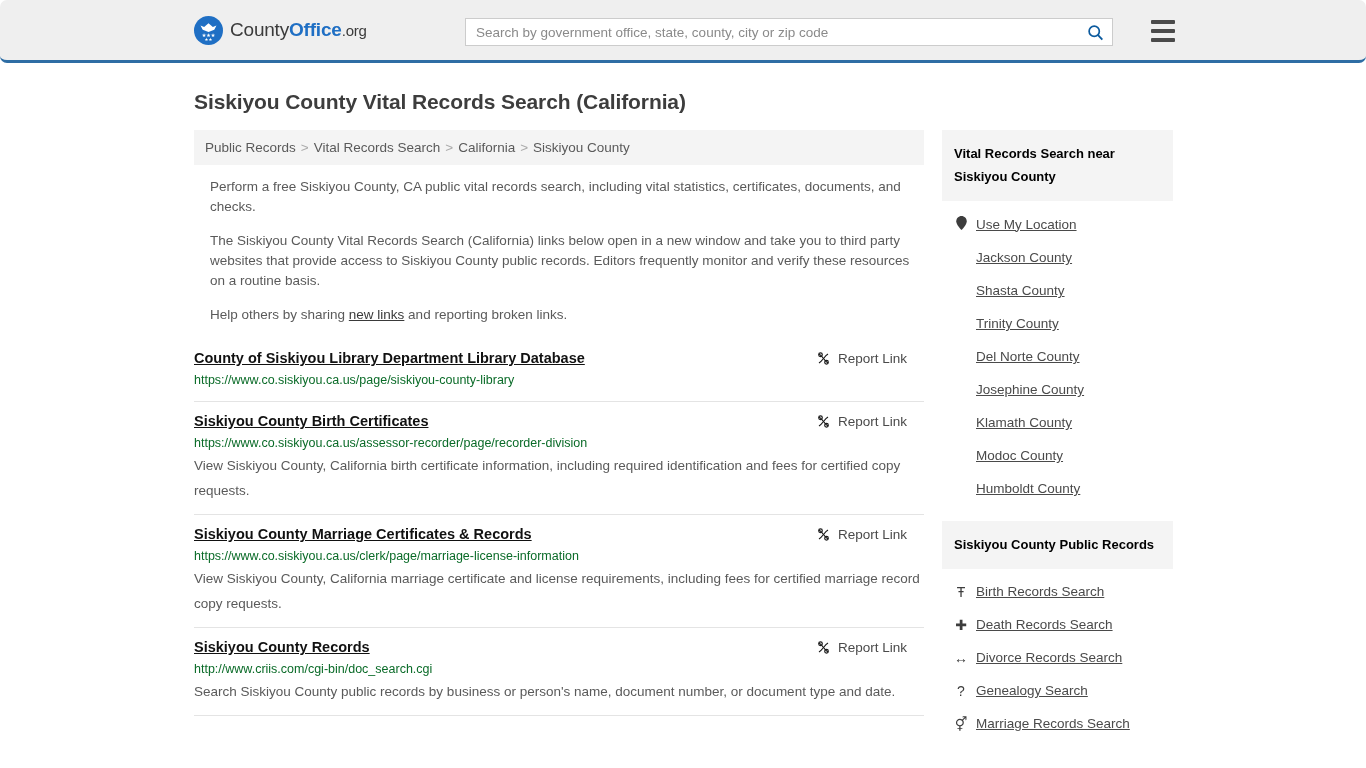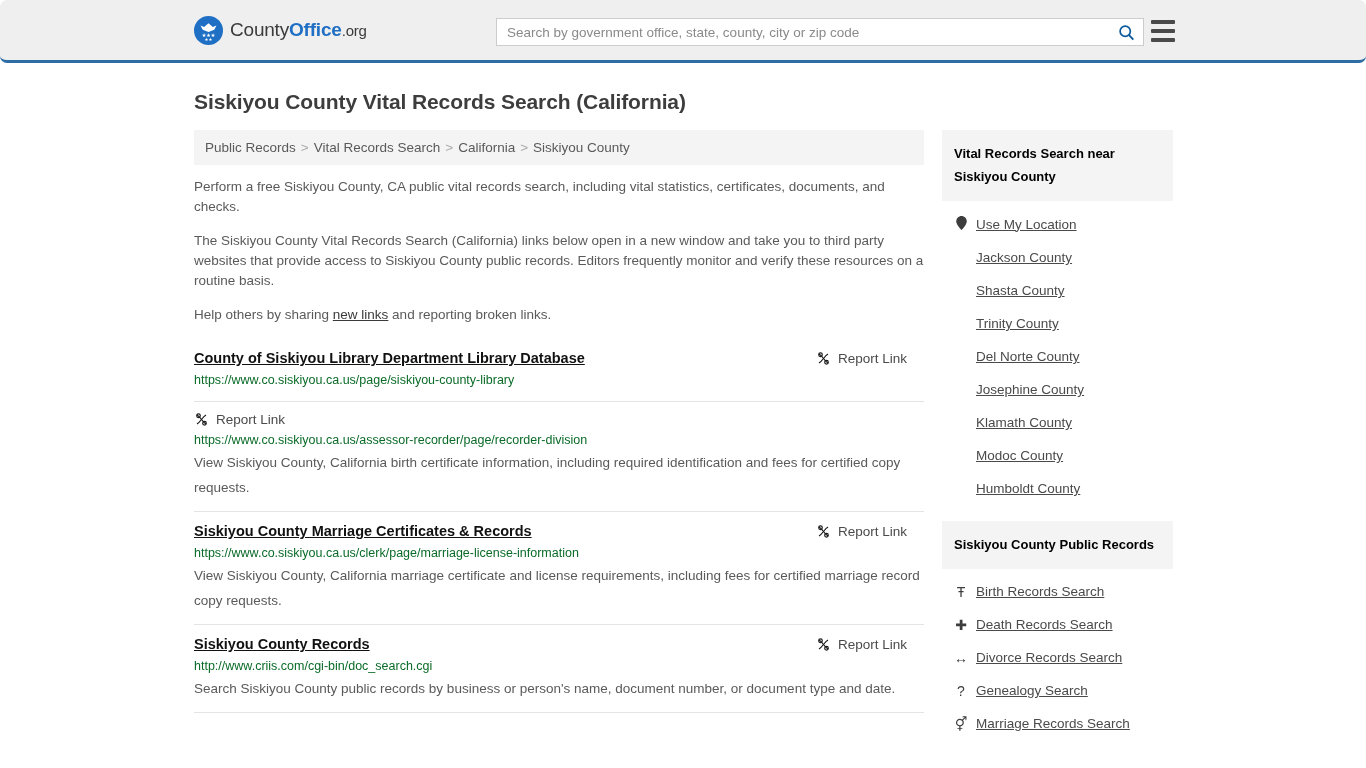--- a/index.html
+++ b/index.html
@@ -40,21 +40,21 @@
     font-size: 19px;
     letter-spacing: -0.2px;
     white-space: nowrap;
   }
   .brand-text .t1 { color: #3b3b3b; }
   .brand-text .t2 { color: #1f6fc4; font-weight: bold; }
   .brand-text .t3 { color: #3b3b3b; font-size: 15px; }
 
   .search-wrap {
     position: absolute;
-    left: 496px;
+    left: 465px;
     top: 18px;
     width: 648px;
     height: 28px;
     background: #ffffff;
     border: 1px solid #cccccc;
     display: flex;
     align-items: center;
   }
   .search-input {
     flex: 1 1 auto;
@@ -133,21 +133,21 @@
     color: #5a5a5a;
     text-decoration: none;
   }
   .breadcrumb .sep { color: #aaa; margin: 0 5px; }
 
   
   .intro p {
     font-size: 13.5px;
     line-height: 20px;
     color: #5a5a5a;
-    margin: 0 0 14px 0;
+    margin: 0 0 14px 16px;
   }
   .intro a {
     color: #3a3a3a;
     text-decoration: underline;
   }
 
   
   .result {
     padding: 10px 0 11px 0;
     border-bottom: 1px solid #e4e4e4;
@@ -284,20 +284,21 @@
               <circle cx="14" cy="15" r="2.4" stroke="#1a1a1a" stroke-width="1.6" fill="none"></circle>
             </svg>
             <span>Report Link</span>
           </span>
         </div>
         <div class="result-url">https://www.co.siskiyou.ca.us/page/siskiyou-county-library</div>
       </div>
 
       <div class="result">
         <div class="result-head">
+          <a class="result-title" href="#">Siskiyou County Birth Certificates</a>
           <span class="report-link">
             <svg width="15" height="15" viewBox="0 0 20 20">
               <path d="M4 4 C9 7, 11 13, 16 16" stroke="#1a1a1a" stroke-width="1.6" fill="none"></path>
               <path d="M16 4 C11 7, 9 13, 4 16" stroke="#1a1a1a" stroke-width="1.6" fill="none"></path>
               <circle cx="6" cy="5" r="2.4" stroke="#1a1a1a" stroke-width="1.6" fill="none"></circle>
               <circle cx="14" cy="15" r="2.4" stroke="#1a1a1a" stroke-width="1.6" fill="none"></circle>
             </svg>
             <span>Report Link</span>
           </span>
         </div>

